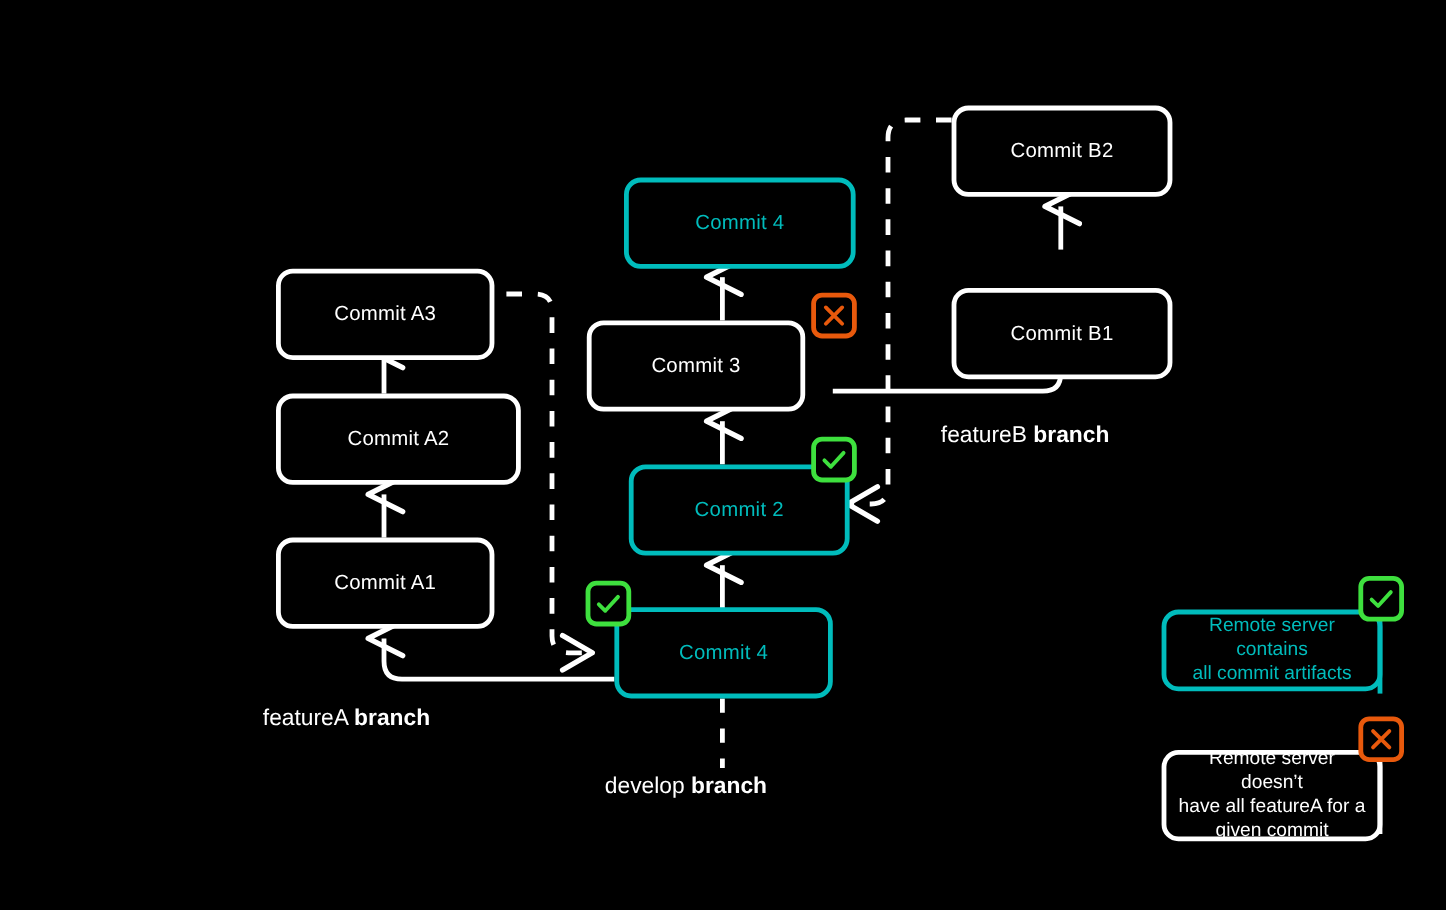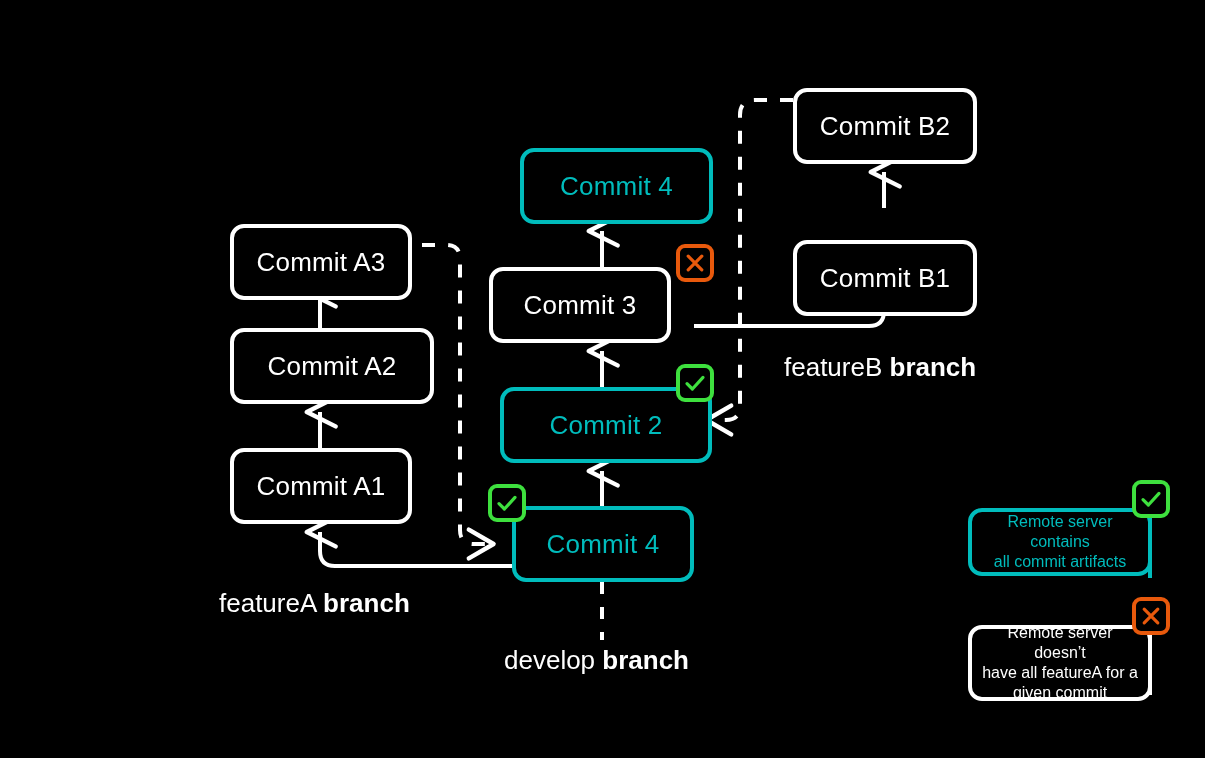--- a/index.html
+++ b/index.html
@@ -31,32 +31,32 @@
   }
   .node {
     position: absolute;
     box-sizing: border-box;
     border: 4px solid #ffffff;
     border-radius: 14px;
     background: #000000;
     display: flex;
     align-items: center;
     justify-content: center;
-    font-size: 26px;
+    font-size: 17px;
     letter-spacing: 0.2px;
     color: #ffffff;
     white-space: nowrap;
   }
   .node.teal {
     border-color: #00bcbc;
     color: #00bcbc;
   }
   .branch-label {
     position: absolute;
-    font-size: 26px;
+    font-size: 19px;
     color: #ffffff;
     white-space: nowrap;
   }
   .branch-label b {
     font-weight: bold;
   }
   .badge {
     position: absolute;
     box-sizing: border-box;
     width: 38px;
@@ -155,21 +155,21 @@
   <div class="node" style="left:230px; top:448px; width:182px; height:76px;">
     <span>Commit A1</span>
   </div>
 
   <div class="node teal" style="left:520px; top:148px; width:193px; height:76px;">
     <span>Commit 4</span>
   </div>
   <div class="node" style="left:489px; top:267px; width:182px; height:76px;">
     <span>Commit 3</span>
   </div>
-  <div class="node teal" style="left:500px; top:387px; width:212px; height:76px;">
+  <div class="node teal" style="left:524px; top:387px; width:184px; height:76px;">
     <span>Commit 2</span>
   </div>
   <div class="node teal" style="left:512px; top:506px; width:182px; height:76px;">
     <span>Commit 4</span>
   </div>
 
   <div class="node" style="left:793px; top:88px; width:184px; height:76px;">
     <span>Commit B2</span>
   </div>
   <div class="node" style="left:793px; top:208px; width:184px; height:76px;margin-top:32px;">

